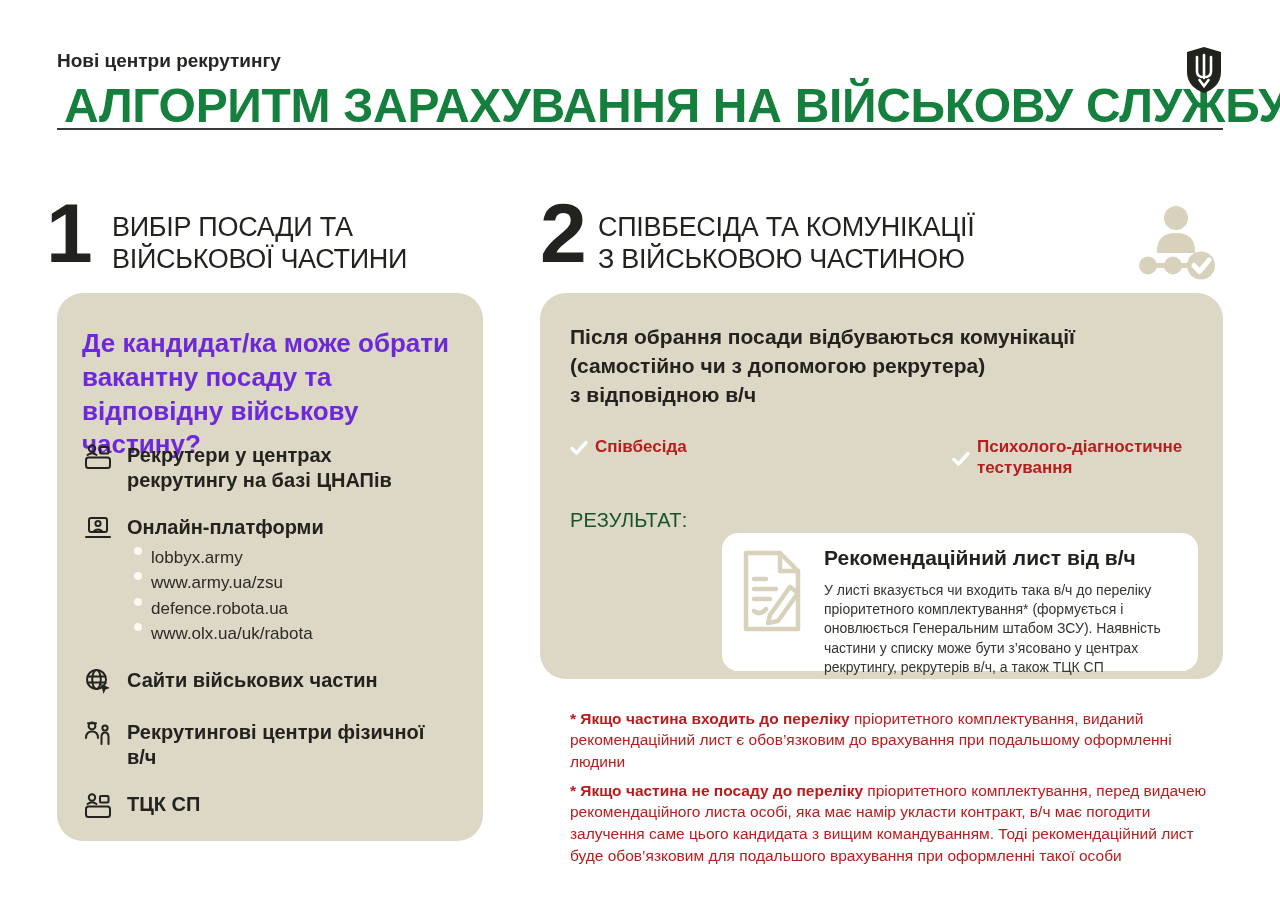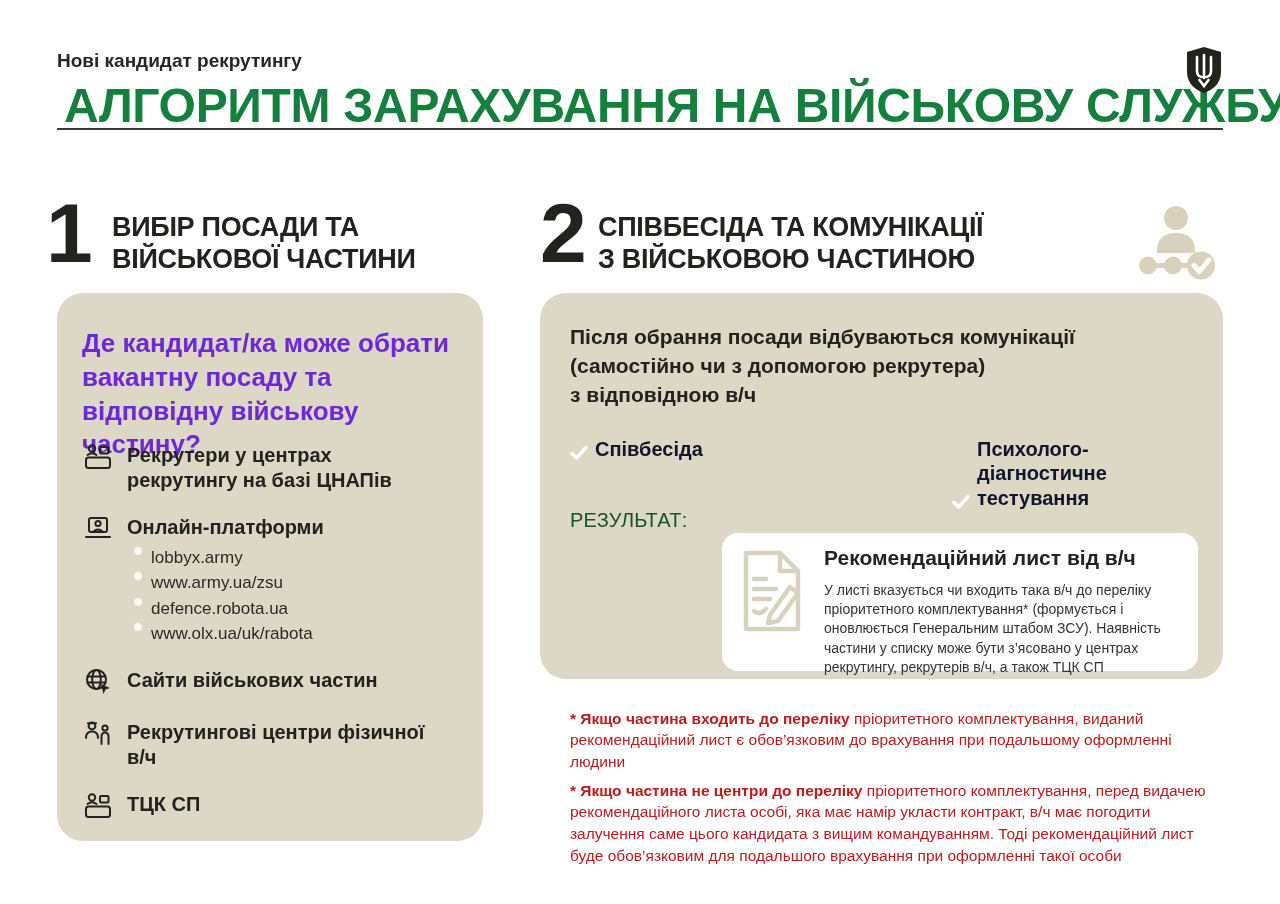--- a/index.html
+++ b/index.html
@@ -9,39 +9,39 @@
   }
   
   .kicker{position:absolute;left:57px;top:50px;font-size:19px;font-weight:bold;color:#262624;}
   .main-title{position:absolute;left:64px;top:78px;font-size:48px;font-weight:bold;letter-spacing:-0.3px;color:#15803d;white-space:nowrap;}
   .title-rule{position:absolute;left:57px;top:128px;width:1166px;height:2px;background:#3a3a38;}
   .logo{position:absolute;left:1184px;top:46px;width:40px;height:48px;}
   
   .step-num{position:absolute;top:194px;font-size:84px;font-weight:bold;letter-spacing:-3px;line-height:0.95;color:#22221f;}
   .num1{left:46px;}
   .num2{left:540px;}
-  .step-title{position:absolute;top:212px;font-size:27px;font-weight:bold;line-height:1.18;letter-spacing:-0.3px;color:#22221f;white-space:pre-line;text-transform:uppercase;}
+  .step-title{position:absolute;top:212px;font-size:27px;font-weight:normal;line-height:1.18;letter-spacing:-0.3px;color:#22221f;white-space:pre-line;text-transform:uppercase;}
   .t1{left:112px;}
   .t2{left:598px;}
   .hdr2-icon{position:absolute;left:1138px;top:203px;width:78px;height:86px;}
   
   .card{position:absolute;top:293px;background:#ddd8c6;border-radius:26px;}
   .card1{left:57px;width:426px;height:548px;}
   .card2{left:540px;width:683px;height:386px;}
   .question{position:absolute;left:25px;top:34px;width:392px;font-size:26px;font-weight:bold;line-height:1.3;color:#6d28d9;}
   .list{position:absolute;left:25px;top:150px;width:380px;}
   .li{display:flex;align-items:flex-start;margin-bottom:22px;}
   .li .ic{flex:0 0 32px;width:32px;height:32px;margin-right:13px;margin-top:-2px;}
   .li-label{font-size:20px;font-weight:bold;line-height:1.25;max-width:300px;color:#22221f;}
   .bullets{list-style:none;margin:-12px 0 24px 0;padding:0 0 0 52px;}
   .bullets li{display:flex;align-items:flex-start;margin-bottom:4px;font-size:17px;line-height:1.25;color:#2a2a27;}
   .dot{flex:0 0 8px;width:8px;height:8px;border-radius:50%;background:#fbf9f2;margin-right:9px;}
   
   .intro{position:absolute;left:30px;top:30px;font-size:21px;font-weight:bold;line-height:1.38;color:#22221f;white-space:pre-line;}
-  .check-item{position:absolute;top:144px;display:flex;align-items:flex-end;font-size:20px;font-weight:bold;line-height:1.22;color:#0f172a;}
+  .check-item{position:absolute;top:144px;display:flex;align-items:center;font-size:17px;font-weight:bold;line-height:1.22;color:#b91c1c;}
   .check-item .chk{flex:0 0 18px;width:18px;height:16px;margin:2px 7px 0 0;}
   .c0{left:30px;width:150px;}
   .c1{left:188px;width:195px;}
   .c2{left:412px;width:255px;}
   .result-label{position:absolute;left:30px;top:216px;font-size:20px;font-weight:normal;letter-spacing:0.2px;color:#14532d;text-align:center;}
   .result-card{position:absolute;left:182px;top:212px;width:476px;height:138px;background:#ffffff;border-radius:16px;margin-top:28px;}
   .doc-icon{position:absolute;left:18px;top:16px;width:66px;height:86px;}
   .result-title{position:absolute;left:102px;top:13px;font-size:21px;font-weight:bold;color:#22221f;}
   .result-body{position:absolute;left:102px;top:48px;width:368px;font-size:14px;line-height:1.37;color:#33332f;}
   
@@ -49,21 +49,21 @@
   .fn1{top:692px;}
   .fn2{top:764px;}
   .footnote b{font-weight:bold;}
   svg{display:block;}
 </style>
 </head>
 <body>
 
 <div class="page">
 
-  <div class="kicker">Нові кандидат рекрутингу</div>
+  <div class="kicker">Нові центри рекрутингу</div>
   <div class="main-title">АЛГОРИТМ ЗАРАХУВАННЯ НА ВІЙСЬКОВУ СЛУЖБУ</div>
   <div class="title-rule"></div>
   <span class="logo">
     <svg viewBox="0 0 40 48" width="40" height="48">
       <path d="M20 1 L37 6 V26 C37 38 28 44 20 47 C12 44 3 38 3 26 V6 Z" fill="#21241c"></path>
       <path d="M13 11 V25 Q13 30 17.5 31 M27 11 V25 Q27 30 22.5 31 M20 9 V32 M15.5 34 L20 40 L24.5 34" stroke="#ffffff" stroke-width="2.6" fill="none" stroke-linecap="round"></path>
     </svg>
   </span>
 
   <div class="step-num num1">1</div>
@@ -206,15 +206,15 @@
           <path d="M14 62 Q20 67 26 60"></path>
           <path d="M30 66 L50 38 L58 44 L38 72 L28 74 Z" fill="#ffffff"></path>
         </svg>
       </span>
       <div class="result-title">Рекомендаційний лист від в/ч</div>
       <div class="result-body">У листі вказується чи входить така в/ч до переліку пріоритетного комплектування* (формується і оновлюється Генеральним штабом ЗСУ). Наявність частини у списку може бути з’ясовано у центрах рекрутингу, рекрутерів в/ч, а також ТЦК СП</div>
     </div>
   </div>
 
   <p class="footnote fn1"><b>* Якщо частина входить до переліку</b><span> пріоритетного комплектування, виданий рекомендаційний лист є обов’язковим до врахування при подальшому оформленні людини</span></p>
-  <p class="footnote fn2"><b>* Якщо частина не центри до переліку</b><span> пріоритетного комплектування, перед видачею рекомендаційного листа особі, яка має намір укласти контракт, в/ч має погодити залучення саме цього кандидата з вищим командуванням. Тоді рекомендаційний лист буде обов’язковим  для подальшого врахування при оформленні такої особи</span></p>
+  <p class="footnote fn2"><b>* Якщо частина не посаду до переліку</b><span> пріоритетного комплектування, перед видачею рекомендаційного листа особі, яка має намір укласти контракт, в/ч має погодити залучення саме цього кандидата з вищим командуванням. Тоді рекомендаційний лист буде обов’язковим  для подальшого врахування при оформленні такої особи</span></p>
 
 </div>
 
 </body></html>

